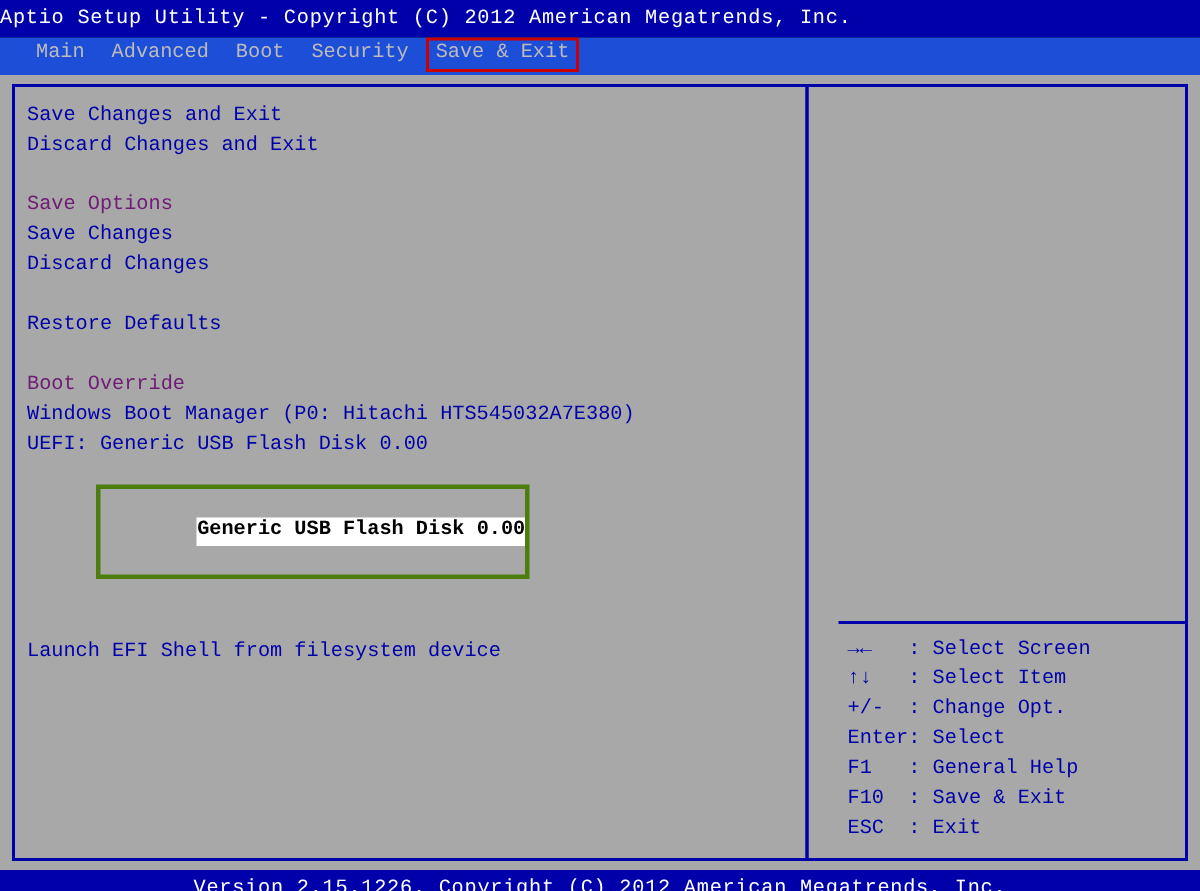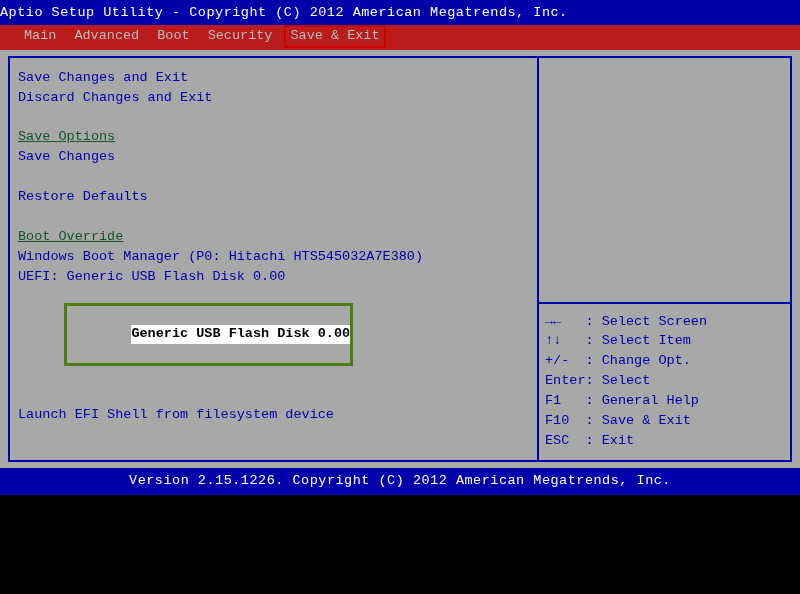--- a/index.html
+++ b/index.html
@@ -12,35 +12,35 @@
       line-height: 1.4;
     }
     .title-bar {
       background: #0000aa;
       color: #fff;
       text-align: left;
       padding: 4px 0 2px;
       letter-spacing: 0.5px;
     }
     .menu-bar {
-      background: #b91c1c;
+      background: #1d4ed8;
       color: #bbbbbb;
       padding: 2px 8px 4px 18px;
       display: flex;
       gap: 6px;
     }
     .menu-item { padding: 0 6px; }
     .highlight-red-box {
       border: 2.5px solid #cc0000;
       padding: 0 4px;
       margin: -2px 0;
     }
     .main-area {
       background: #a8a8a8;
-      height: 418px;
+      height: 530px;
       padding: 6px 8px;
       display: flex;
     }
     .left-panel {
       flex: 1;
       border: 2px solid #0000aa;
       padding: 10px 8px;
       color: #000;
     }
     .right-panel {
@@ -49,23 +49,24 @@
       border-left: 2px solid #0000aa;
       margin-left: -2px;
       display: flex;
       flex-direction: column;
     }
     .right-top { flex: 1; }
     .right-bottom {
       border-top: 2px solid #0000aa;
       padding: 8px 6px;
       color: #0000aa;
+      margin-left: 20px;
     }
     .item-blue { color: #0000aa; }
-    .item-black { color: #14532d; text-decoration: underline; }
+    .item-black { color: #701a75; }
     .item-sel {
       background: #fff;
       color: #000;
       display: inline-block;
     }
     .red-outline {
       border: 3px solid #4d7c0f;
       display: inline-block;
       padding: 0;
       margin: -3px 0 0 -3px;
@@ -94,20 +95,21 @@
   <span class="menu-item highlight-red-box">Save &amp; Exit</span>
 </div>
 
 <div class="main-area">
   <div class="left-panel">
     <div class="line item-blue">Save Changes and Exit</div>
     <div class="line item-blue">Discard Changes and Exit</div>
     <div class="line">&nbsp;</div>
     <div class="line item-black">Save Options</div>
     <div class="line item-blue">Save Changes</div>
+    <div class="line item-blue">Discard Changes</div>
     <div class="line">&nbsp;</div>
     <div class="line item-blue">Restore Defaults</div>
     <div class="line">&nbsp;</div>
     <div class="line item-black">Boot Override</div>
     <div class="line item-blue">Windows Boot Manager (P0: Hitachi HTS545032A7E380)</div>
     <div class="line item-blue">UEFI: Generic USB Flash Disk 0.00</div>
     <div class="line">
       <span class="red-outline">
         <span class="item-sel">Generic USB Flash Disk 0.00</span>
       </span>

